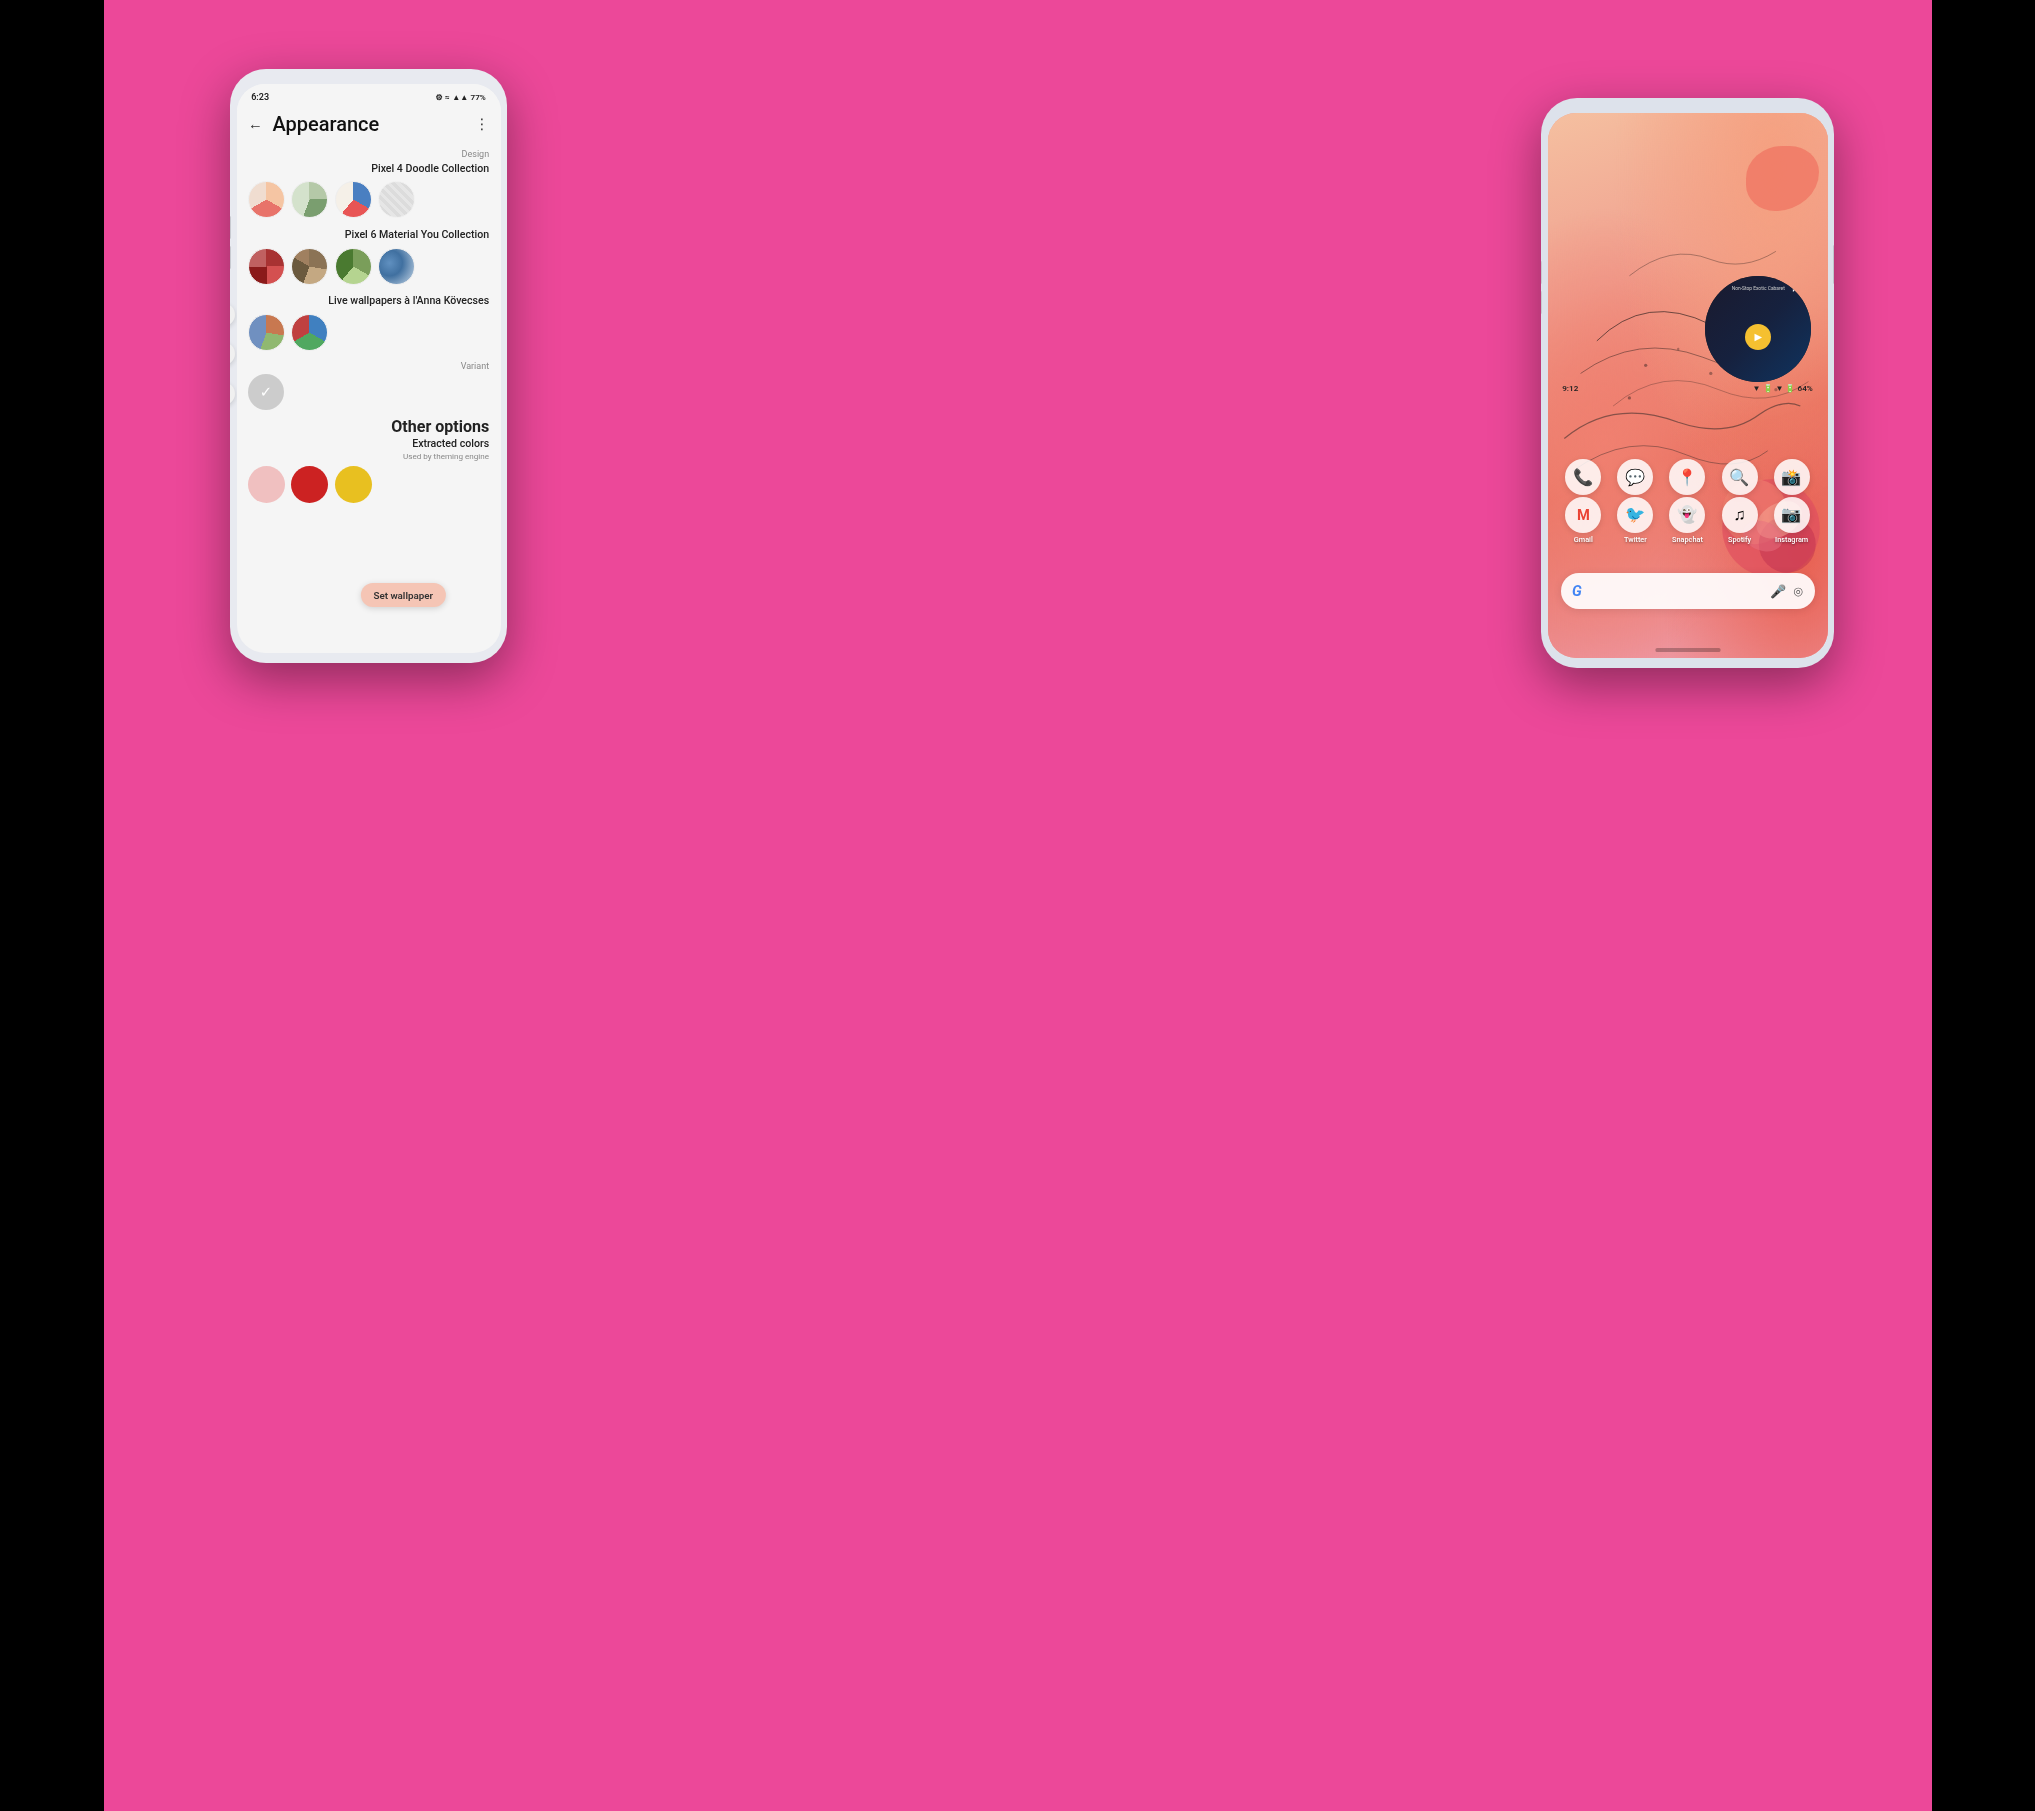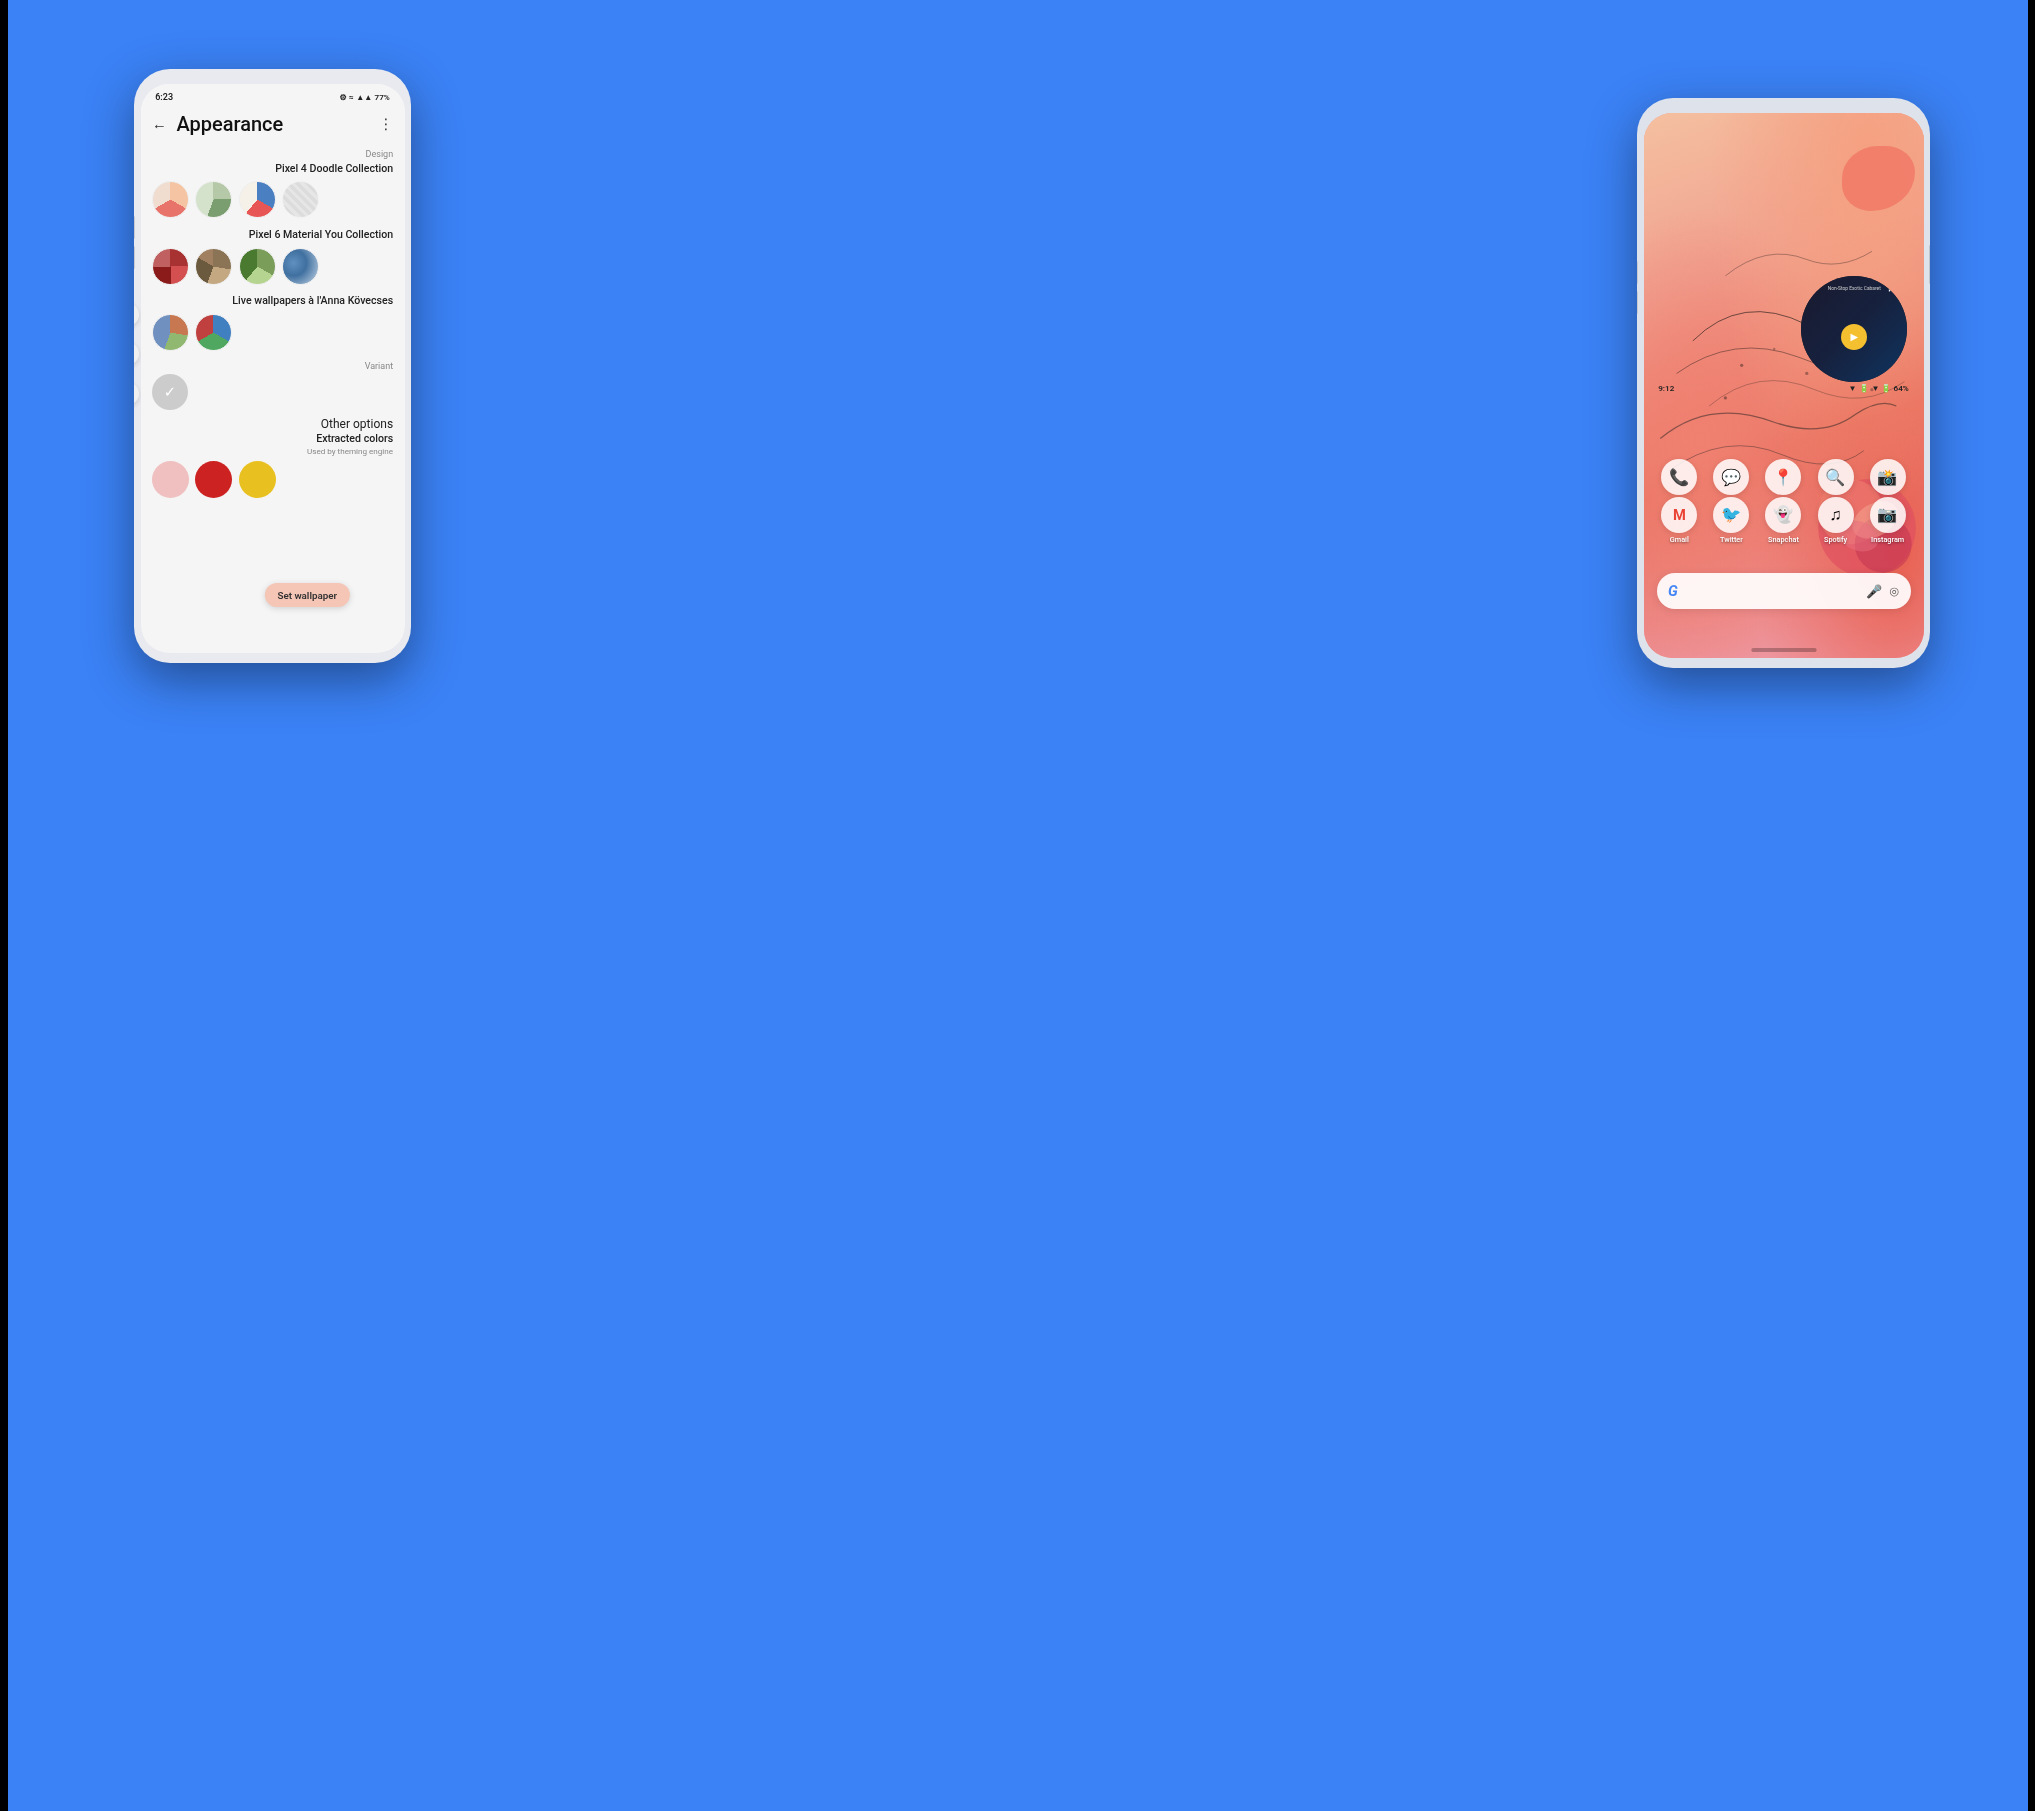--- a/index.html
+++ b/index.html
@@ -8,24 +8,24 @@
       height: 1812px;
       background: #000;
       display: flex;
       align-items: center;
       justify-content: center;
       font-family: 'Roboto', Arial, sans-serif;
       position: relative;
     }
 
     .scene {
-      width: 2020px;
+      width: 1828px;
       height: 1812px;
       position: relative;
-      background: #3b82f6;
+      background: #ec4899;
     }
 
     
     .phone-left {
       position: absolute;
       left: 126px;
       top: 69px;
       width: 277px;
       height: 594px;
       background: #e8eaf0;
@@ -157,22 +157,22 @@
       background: #ccc;
       display: flex;
       align-items: center;
       justify-content: center;
       color: #fff;
       font-size: 14.7px;
       margin-bottom: 6.5px;
     }
 
     .other-options-title {
-      font-size: 12px;
-      font-weight: 400;
+      font-size: 16px;
+      font-weight: 700;
       color: #222;
       margin: 3.3px 0 1.6px;
     }
 
     .extracted-colors-title {
       font-size: 10.6px;
       font-weight: 500;
       color: #222;
       margin: 1.6px 0 0.8px;
       padding-left: 43px;

